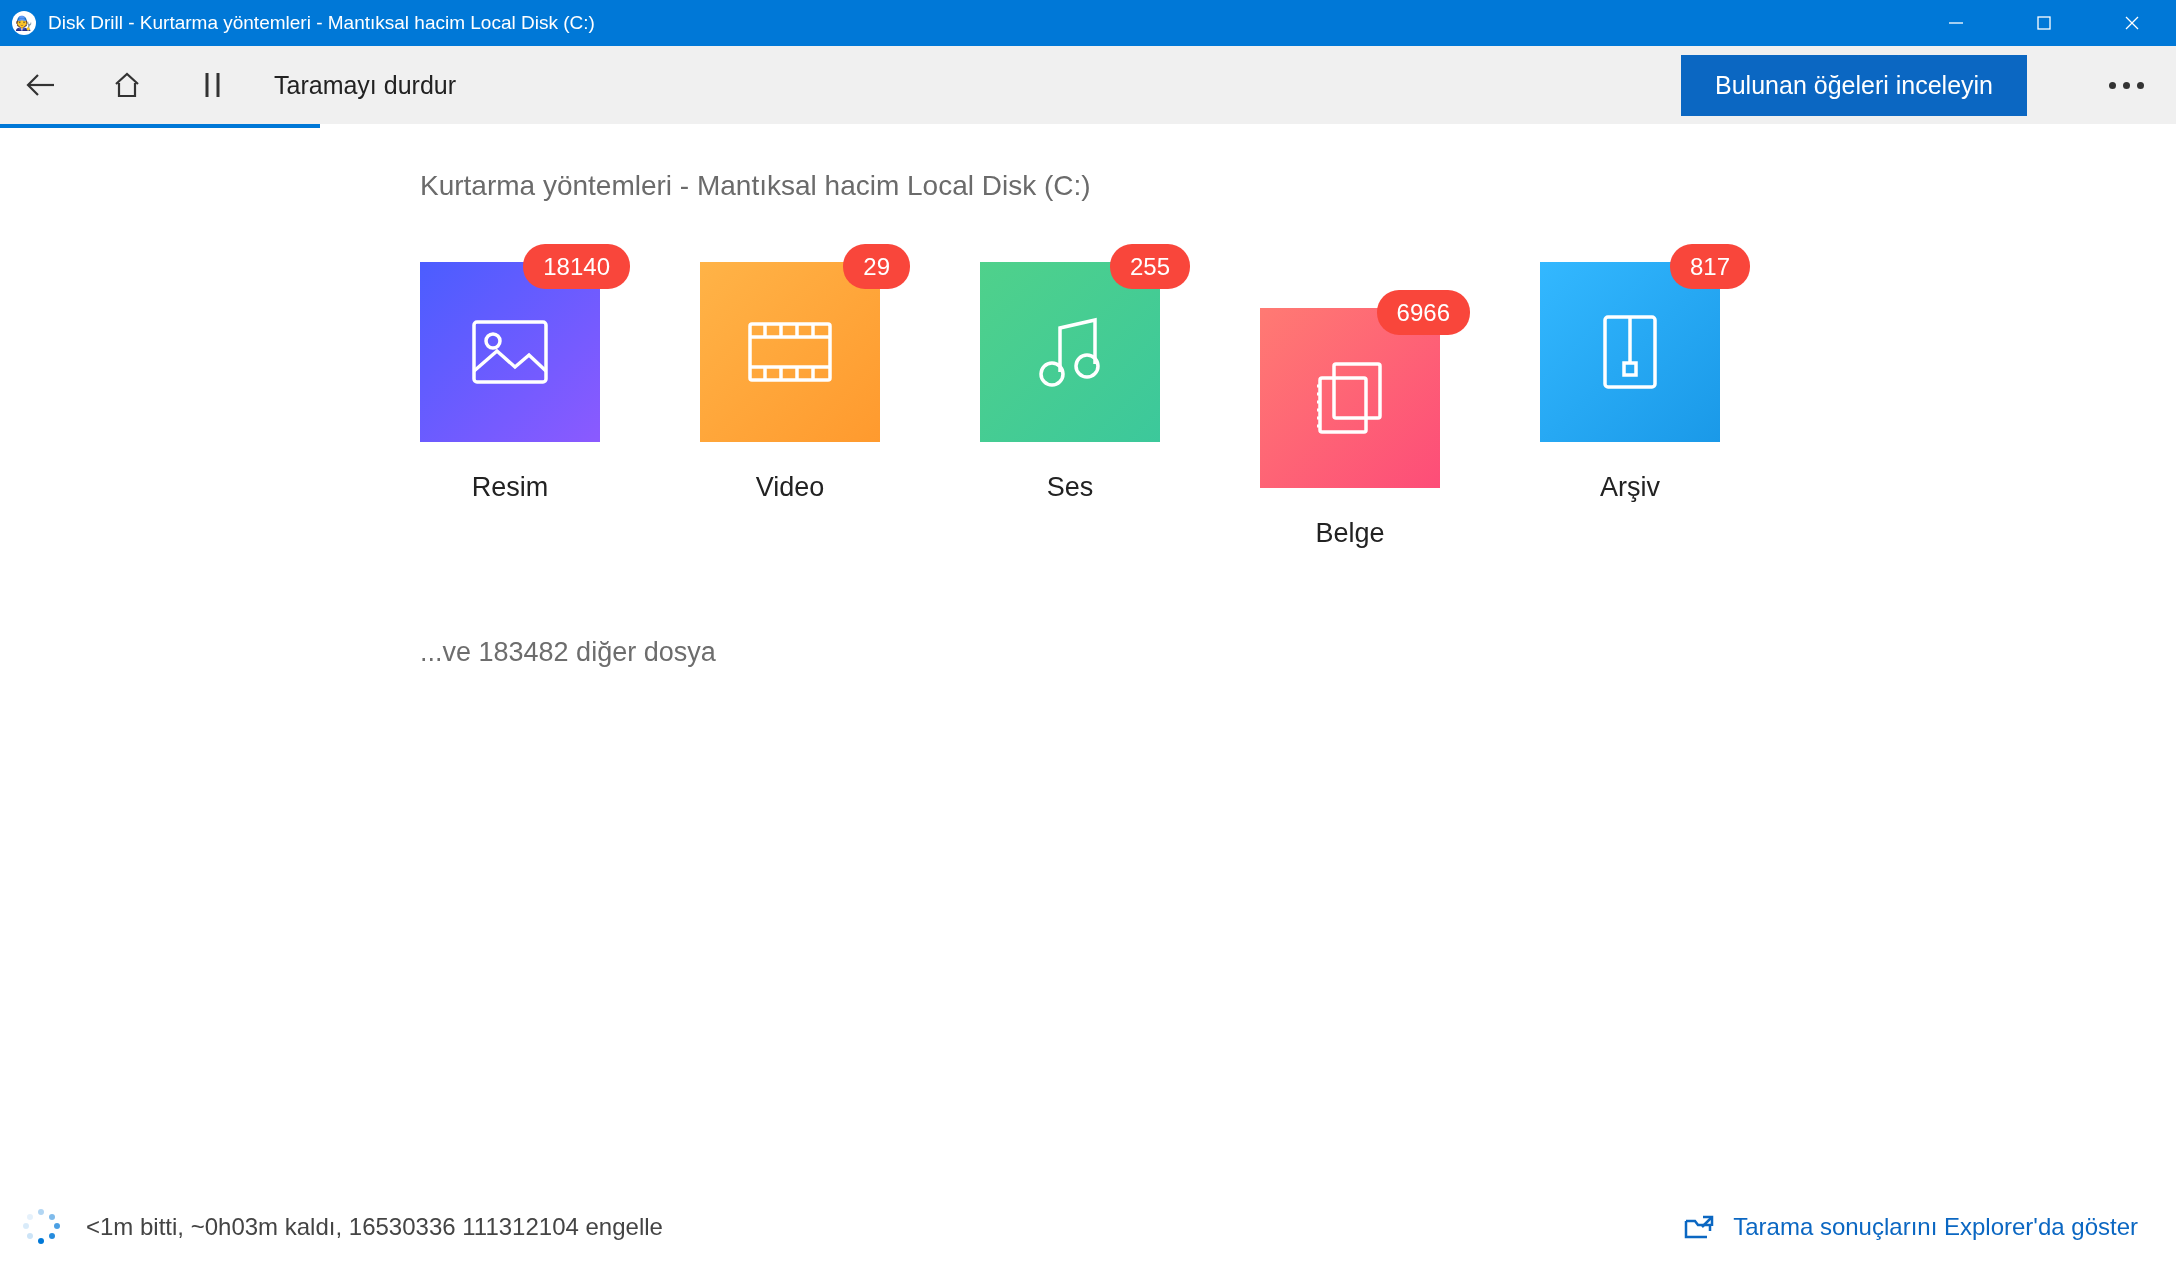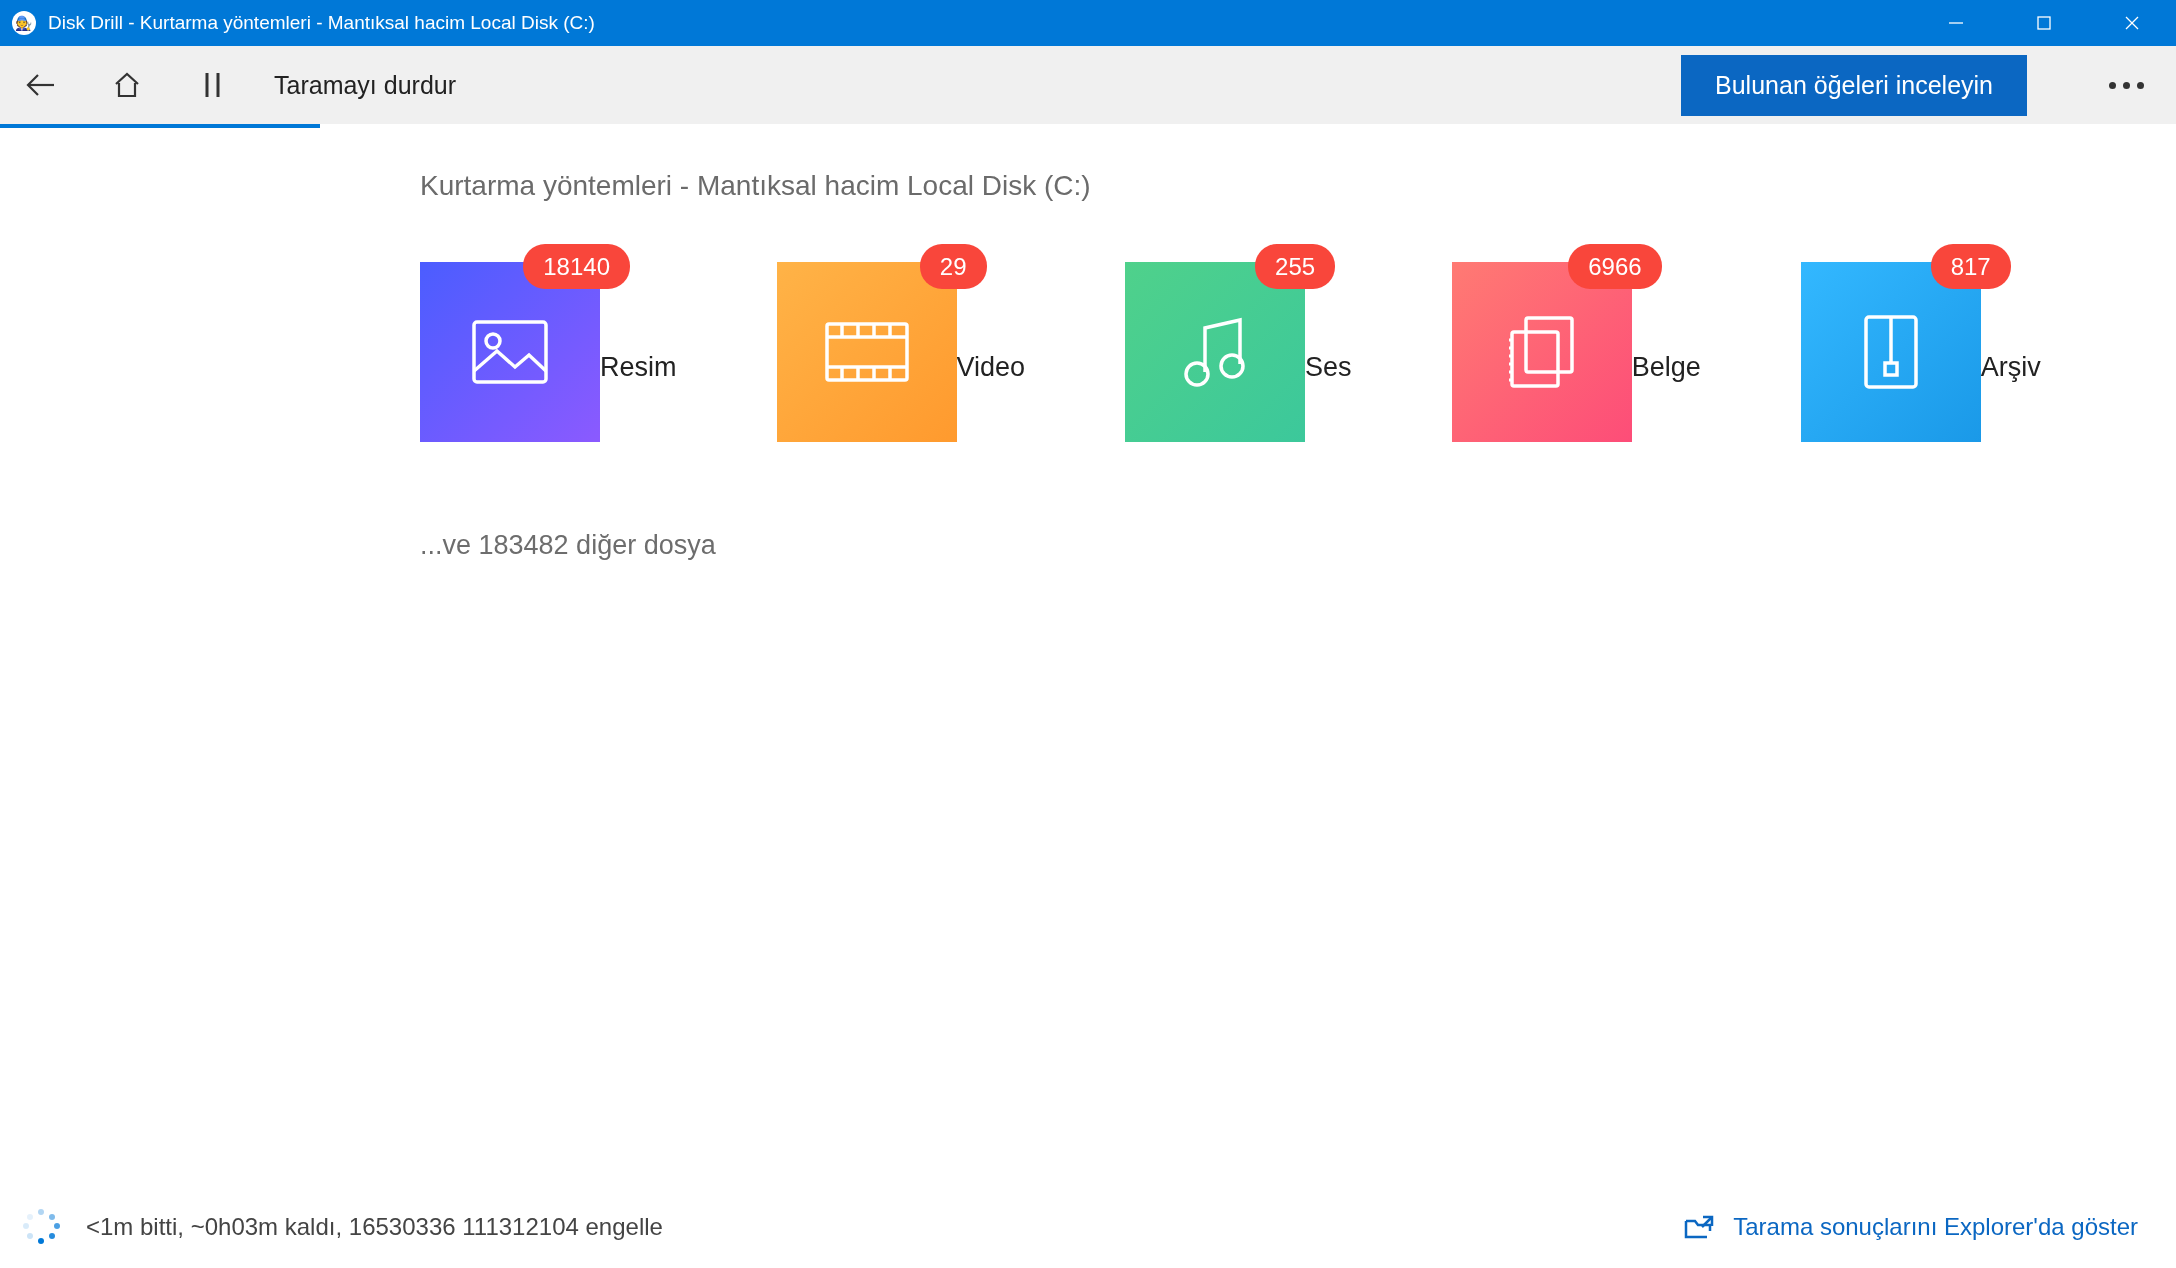--- a/index.html
+++ b/index.html
@@ -93,21 +93,21 @@
   font-size: 45px;
   color: #111;
   margin-top: 6px;
 }
 .cards {
   display: flex;
   gap: 100px;
   margin-top: 60px;
 }
 .card {
-  display: flex; flex-direction: row; align-items: center;
+  display: flex; flex-direction: column; align-items: center;
   cursor: pointer;
   position: relative;
 }
 .tile {
   width: 180px; height: 180px;
   display: flex; align-items: center; justify-content: center;
   position: relative;
 }
 .badge {
   position: absolute;
@@ -124,21 +124,21 @@
 .card-label {
   margin-top: 30px;
   font-size: 27px;
   color: #222;
 }
 .tile svg { stroke: #fff; fill: none; stroke-width: 3.5; }
 
 .tile.tile-image { background: linear-gradient(135deg, #4b5dff, #8b5aff); }
 .tile.tile-video { background: linear-gradient(135deg, #ffb347, #ff9a2e); }
 .tile.tile-audio { background: linear-gradient(135deg, #4fd18b, #3cc89b); }
-.tile.tile-doc   { background: linear-gradient(135deg, #ff7a73, #fd4d78); }
+.tile.tile-doc   { background: linear-gradient(135deg, #ff7a73, #fd4d78); margin-top: 46px; }
 .tile.tile-arch  { background: linear-gradient(135deg, #33b8ff, #1a99e8); text-align: right; }
 
 .other-files {
   margin-top: 88px;
   font-size: 27px;
   color: #6d6d6d;
 }
 
 .statusbar {
   height: 74px;

